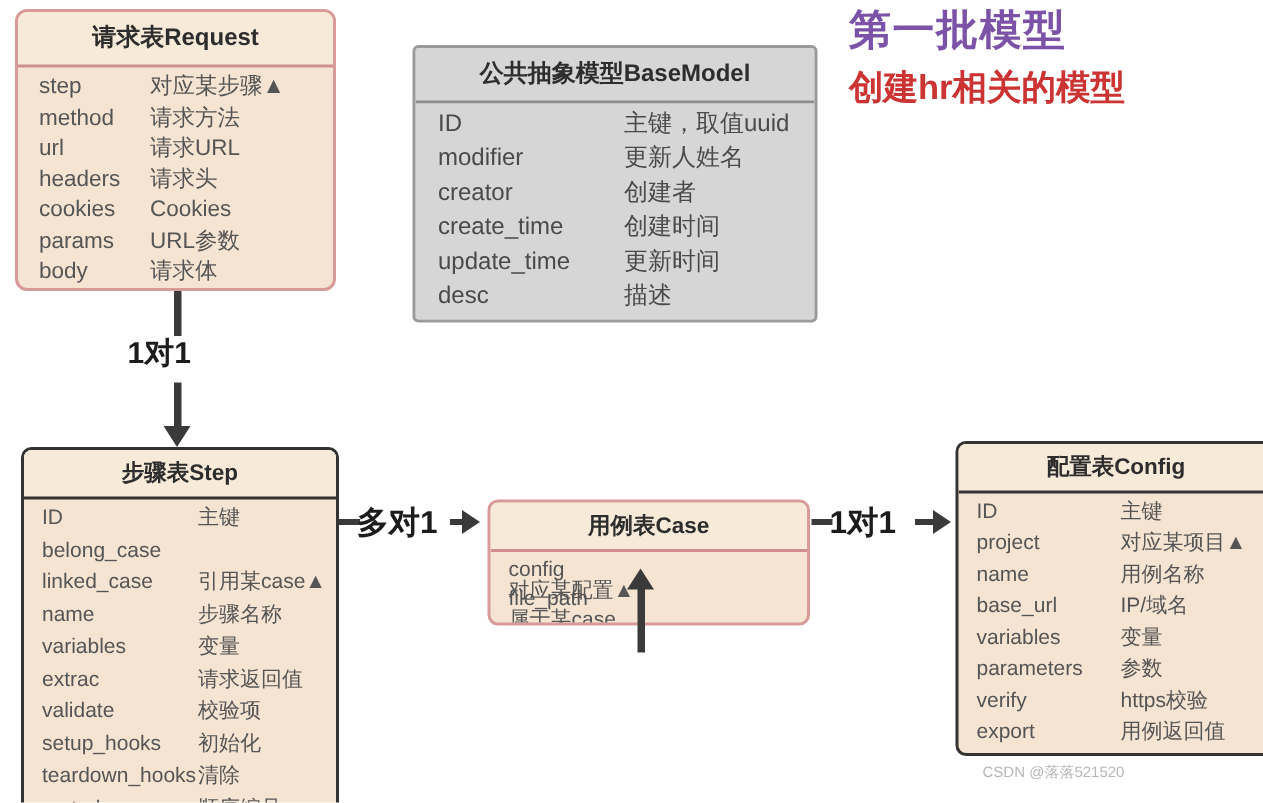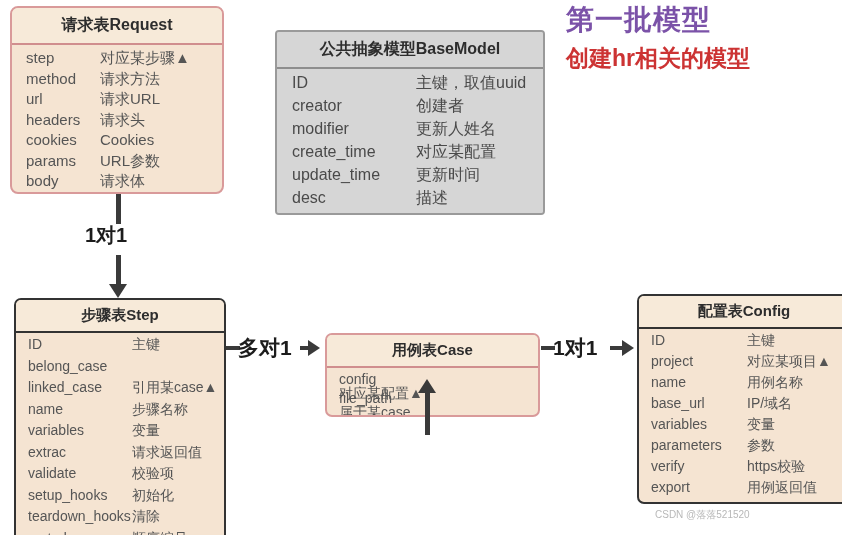--- a/index.html
+++ b/index.html
@@ -233,30 +233,30 @@
   </div>
 
   <div class="box gray" id="box-basemodel">
     <div class="box-title">公共抽象模型BaseModel</div>
     <div class="rows">
       <div class="row">
           <span class="f">ID</span>
           <span class="d">主键，取值uuid</span>
         </div>
       <div class="row">
+          <span class="f">modifier</span>
+          <span class="d">更新人姓名</span>
+        </div>
+      <div class="row">
           <span class="f">creator</span>
           <span class="d">创建者</span>
         </div>
       <div class="row">
-          <span class="f">modifier</span>
-          <span class="d">更新人姓名</span>
-        </div>
-      <div class="row">
           <span class="f">create_time</span>
-          <span class="d">对应某配置</span>
+          <span class="d">创建时间</span>
         </div>
       <div class="row">
           <span class="f">update_time</span>
           <span class="d">更新时间</span>
         </div>
       <div class="row">
           <span class="f">desc</span>
           <span class="d">描述</span>
         </div>
     </div>

